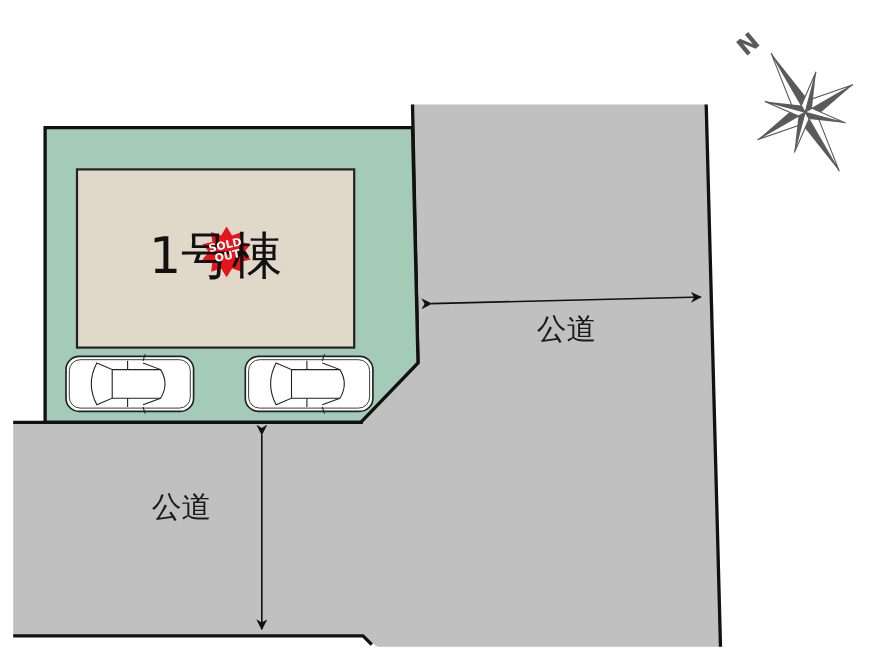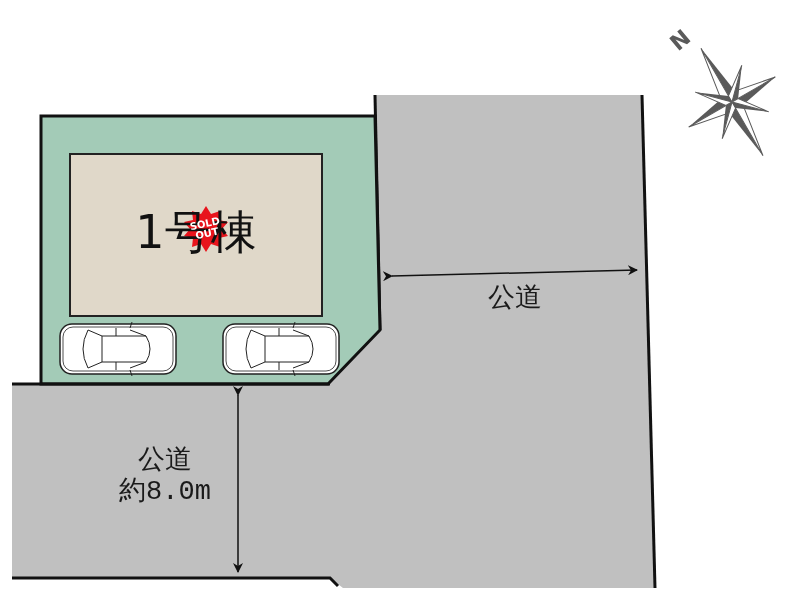--- a/index.html
+++ b/index.html
@@ -1,20 +1,20 @@
 <!DOCTYPE html>
 <html><head>
 <meta charset="utf-8">
 <style>
   html, body { margin:0; padding:0; background:#ffffff; }
   body { width:800px; height:600px; position:relative; overflow:hidden;
          font-family:"DejaVu Sans","Liberation Sans",sans-serif; }
   svg.plan { position:absolute; left:0; top:0; }
   .label { position:absolute; text-align:center; color:#1a1a1a; line-height:1.15; }
-  .road-label { font-size:27px;font-family:Liberation Mono, monospace; }
+  .road-label { font-size:27px; }
   .bldg-label { font-size:46px; color:#111; font-weight:normal;text-align:center; }
   .soldout { position:absolute; width:46px; height:46px; }
   .soldout-text { position:absolute; left:0; top:0; width:46px; height:46px;
                   display:flex; flex-direction:column; align-items:center; justify-content:center;
                   color:#fff; font-weight:bold; font-size:10px; line-height:1; transform:rotate(-12deg);
                   font-family:"DejaVu Sans",sans-serif; }
 </style>
 </head>
 <body>
 
@@ -94,14 +94,13 @@
     <span>OUT</span>
   </div>
 </div>
 
 <div class="label road-label" style="left:430px; top:284px; width:170px;">
   <div>公道</div>
 </div>
 
 <div class="label road-label" style="left:100px; top:446px; width:130px;">
   <div>公道</div>
-  <div>約8.0m</div>
 </div>
 
 </body></html>

